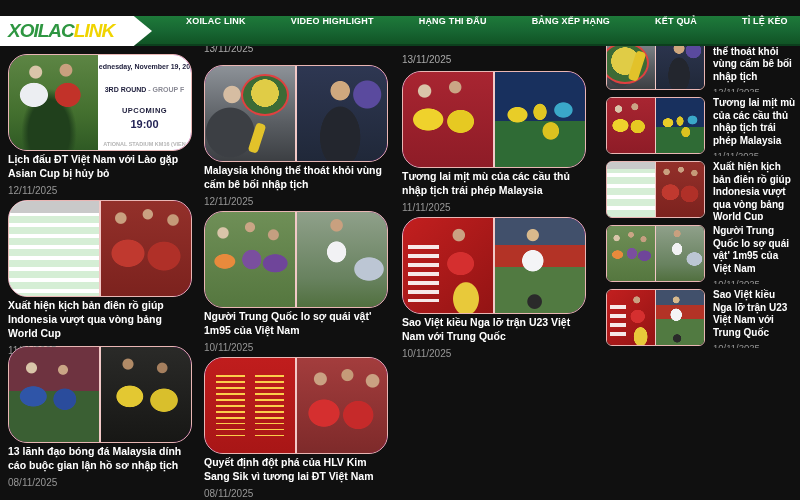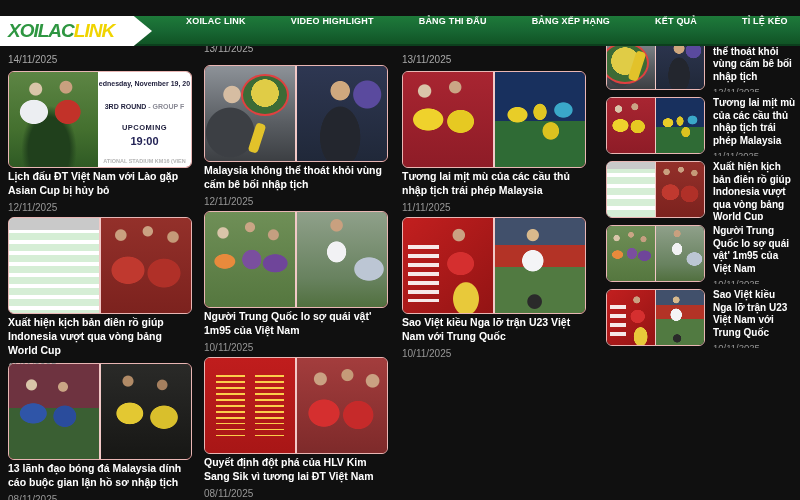--- a/index.html
+++ b/index.html
@@ -30,21 +30,21 @@
   .side{left:606px;width:190px;padding-top:3px;}
 
   .top-date{color:#a8a8a8;font-size:10px;margin-bottom:6px;}
   .cut-top{margin-top:-11px;margin-bottom:11px;}
 
   .article{height:142px;margin-bottom:4px;cursor:pointer;}
   .a-title{color:#fff;font-size:10.5px;font-weight:bold;line-height:14px;margin-top:1px;}
   .a-date{color:#979797;font-size:10px;margin-top:5px;}
 
   
-  .thumb{height:95px;border-radius:6px;border:1px solid #e9b6b4;overflow:hidden;display:flex;background:#7f1d1d;}
+  .thumb{height:95px;border-radius:19px;border:1px solid #e9b6b4;overflow:hidden;display:flex;background:#a21caf;}
   .thumb .p{flex:1;position:relative;}
   .thumb .p + .p{border-left:2px solid #f2c9c7;}
 
   
   .t-l1a{flex:0 0 47%;background:
      radial-gradient(circle at 30% 18%,#d9c5a9 0 6%,transparent 7%),
      radial-gradient(ellipse at 28% 42%,#eceef2 0 15%,transparent 16%),
      radial-gradient(circle at 64% 16%,#c9a07f 0 6%,transparent 7%),
      radial-gradient(ellipse at 66% 42%,#c23229 0 15%,transparent 16%),
      radial-gradient(ellipse at 45% 82%,#20401c 0 30%,transparent 40%),
@@ -174,36 +174,35 @@
 <body>
 
 <div class="navbar">
   <div class="logo">
     <span class="w1">XOILAC</span>
       <span class="w2">LINK</span>
   </div>
   <div class="nav-items">
     <span class="nav-item">XOILAC LINK</span>
     <span class="nav-item">VIDEO HIGHLIGHT</span>
-    <span class="nav-item">BẢNG THI ĐẤU</span>
+    <span class="nav-item">HẠNG THI ĐẤU</span>
     <span class="nav-item">BẢNG XẾP HẠNG</span>
     <span class="nav-item">KẾT QUẢ</span>
     <span class="nav-item">TỈ LỆ KÈO</span>
     <span class="nav-item">TIPS</span>
   </div>
   <div class="nav-btns">
     <span class="btn-top">TOP NHÀ CÁI</span>
 
   </div>
 </div>
 
 <div class="content">
 
   <div class="col col0">
-    <div class="top-date">14/11/2025</div>
 
     <div class="article">
       <div class="thumb">
         <div class="p t-l1a"></div>
         <div class="match-card">
           <span class="mc-l1">ednesday, November 19, 20</span>
           <span class="mc-l2"><span class="mc-round">3RD ROUND</span><span class="mc-group"> - GROUP F</span></span>
           <span class="mc-status">UPCOMING</span>
           <span class="mc-time">19:00</span>
           <span class="mc-venue">ATIONAL STADIUM KM16 (VIEN</span>

